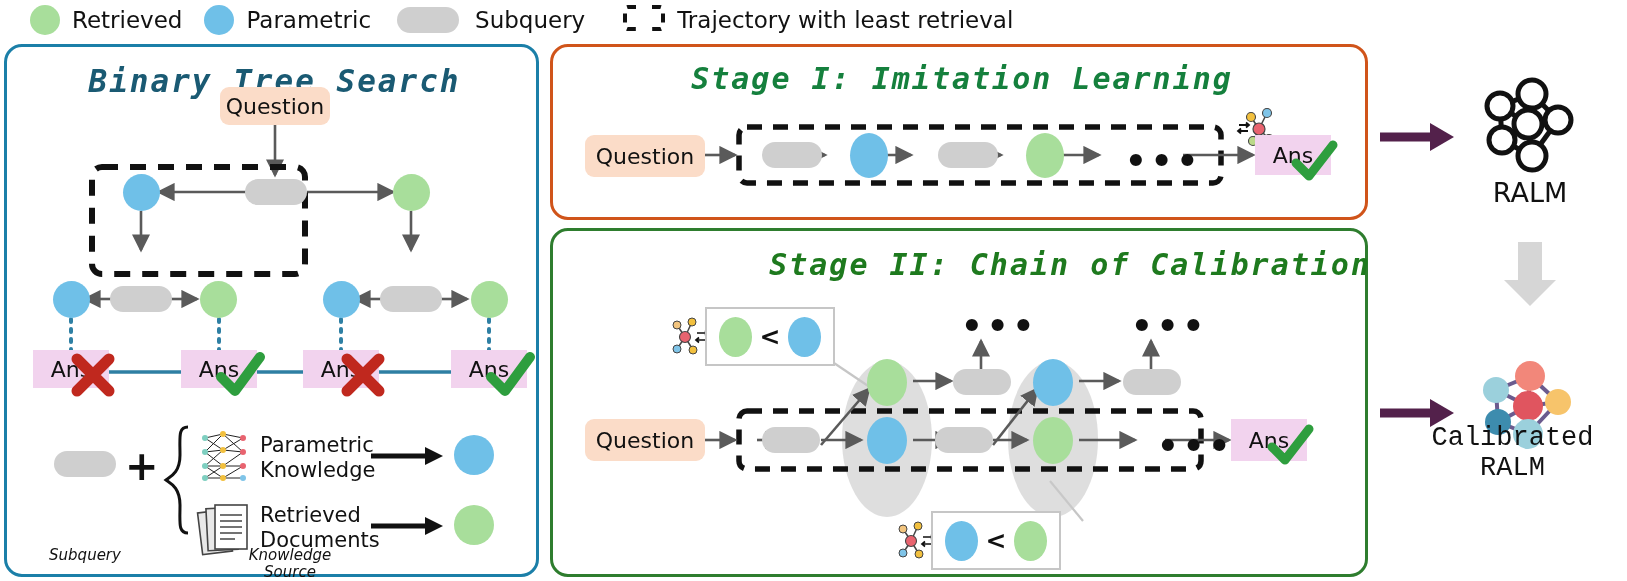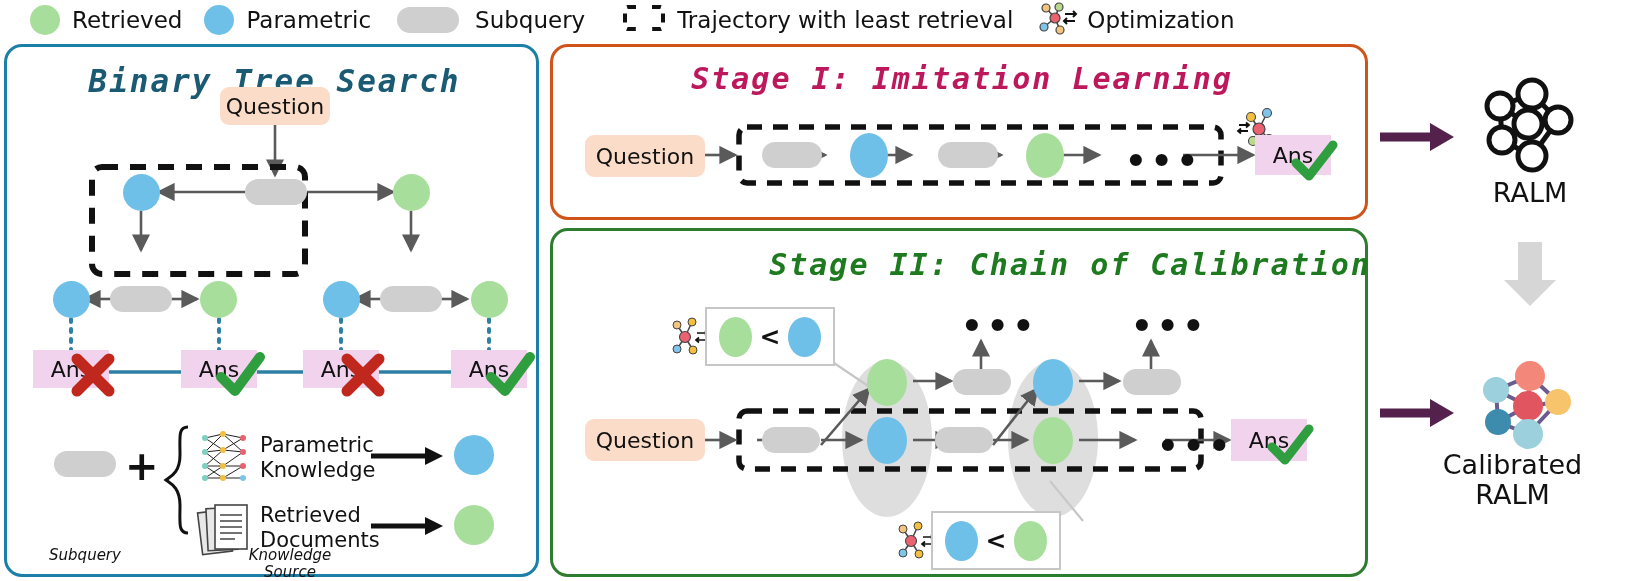--- a/index.html
+++ b/index.html
@@ -17,21 +17,21 @@
 
   
   .panel{border-radius:18px;background:#fff;box-sizing:border-box;}
   #panel-bts{left:4px;top:44px;width:535px;height:533px;border:3px solid #1B7FA8;padding-left:24px;}
   #panel-s1{left:550px;top:44px;width:818px;height:176px;border:3px solid #D0541A;}
   #panel-s2{left:550px;top:228px;width:818px;height:349px;border:3px solid #2E7D2E;}
 
   .ptitle{font-family:"DejaVu Sans Mono","Liberation Mono",monospace;
           font-weight:bold;font-style:italic;text-align:center;letter-spacing:2px;}
   #t-bts{font-size:31px;color:#1A5A73;}
-  #t-s1{font-size:30px;color:#be185d;}
+  #t-s1{font-size:30px;color:#15803d;}
   #t-s2{font-size:30px;color:#1E7A1E;}
 
   
   .qbox{background:#FBDCC8;border-radius:9px;display:flex;align-items:center;
         justify-content:center;font-size:22px;color:#111;}
   .ansbox{background:#F2D3EE;display:flex;align-items:center;justify-content:center;
           font-size:22px;color:#111;}
   .circ{border-radius:50%;}
   .c-b{background:#6FC0E8;}
   .c-g{background:#A8DE9B;}
@@ -65,40 +65,20 @@
     <span class="lg-txt">Subquery</span>
   </div>
   <div class="lg-item" style="margin-left:38px;gap:12px;text-align:right;">
     <span>
       <svg width="42" height="28" viewBox="0 0 42 28">
         <path d="M13 3 H5 A3 3 0 0 0 2 6 V22 A3 3 0 0 0 5 25 H13" fill="none" stroke="#111" stroke-width="4" stroke-dasharray="9 7"></path>
         <path d="M29 3 H37 A3 3 0 0 1 40 6 V22 A3 3 0 0 1 37 25 H29" fill="none" stroke="#111" stroke-width="4" stroke-dasharray="9 7"></path>
       </svg>
     </span>
     <span class="lg-txt">Trajectory with least retrieval</span>
-  </div>
-  <div class="lg-item" style="margin-left:22px;gap:8px;">
-    <span>
-      <svg width="44" height="34" viewBox="0 0 44 34">
-        <g stroke="#444" stroke-width="1.6">
-          <line x1="20" y1="17" x2="11" y2="7"></line>
-            <line x1="20" y1="17" x2="24" y2="6"></line>
-          <line x1="20" y1="17" x2="9" y2="26"></line>
-            <line x1="20" y1="17" x2="25" y2="29"></line>
-        </g>
-        <circle cx="20" cy="17" r="5" fill="#E8636F" stroke="#444" stroke-width="1.2"></circle>
-        <circle cx="11" cy="7" r="4" fill="#F2C47E" stroke="#444" stroke-width="1.2"></circle>
-        <circle cx="24" cy="6" r="4" fill="#BBD98A" stroke="#444" stroke-width="1.2"></circle>
-        <circle cx="9" cy="26" r="4" fill="#7FC4E8" stroke="#444" stroke-width="1.2"></circle>
-        <circle cx="25" cy="29" r="4" fill="#F2C47E" stroke="#444" stroke-width="1.2"></circle>
-        <path d="M30 13 H40 M38 10 L41 13 L38 16" fill="none" stroke="#111" stroke-width="2"></path>
-        <path d="M40 20 H30 M32 17 L29 20 L32 23" fill="none" stroke="#111" stroke-width="2"></path>
-      </svg>
-    </span>
-    <span class="lg-txt">Optimization</span>
   </div>
 </div>
 
 <div class="abs panel" id="panel-bts">
   <div class="abs ptitle" id="t-bts" style="left:0;top:16px;width:535px;">Binary Tree Search</div>
 
   <svg class="abs" style="left:0;top:0;" width="535" height="533">
     <defs>
       <marker id="ah" markerWidth="7" markerHeight="7" refX="6" refY="3.5" orient="auto">
         <path d="M0,0 L7,3.5 L0,7 z" fill="#5A5A5A"></path>
@@ -442,19 +422,19 @@
     <line x1="28" y1="72" x2="58" y2="84"></line>
       <line x1="58" y1="84" x2="88" y2="52"></line>
   </g>
   <circle cx="26" cy="40" r="13" fill="#9BD0DC"></circle>
   <circle cx="60" cy="26" r="15" fill="#F2877A"></circle>
   <circle cx="58" cy="56" r="15" fill="#E0555F"></circle>
   <circle cx="88" cy="52" r="13" fill="#F7C46B"></circle>
   <circle cx="28" cy="72" r="13" fill="#3D8CAE"></circle>
   <circle cx="58" cy="84" r="15" fill="#9BD0DC"></circle>
 </svg>
-<div class="abs nnlabel" style="left:1400px;top:450px;width:225px;white-space:pre;">Calibrated
+<div class="abs nnlabel" style="left:1400px;top:424px;width:225px;white-space:pre;font-family:Liberation Mono, monospace;">Calibrated
 RALM</div>
 
 <svg class="abs" style="left:1378px;top:396px;" width="80" height="34">
   <path d="M2 17 H54" stroke="#53214B" stroke-width="9"></path>
     <path d="M52 3 L76 17 L52 31 Z" fill="#53214B"></path>
 </svg>
 
 </body></html>

